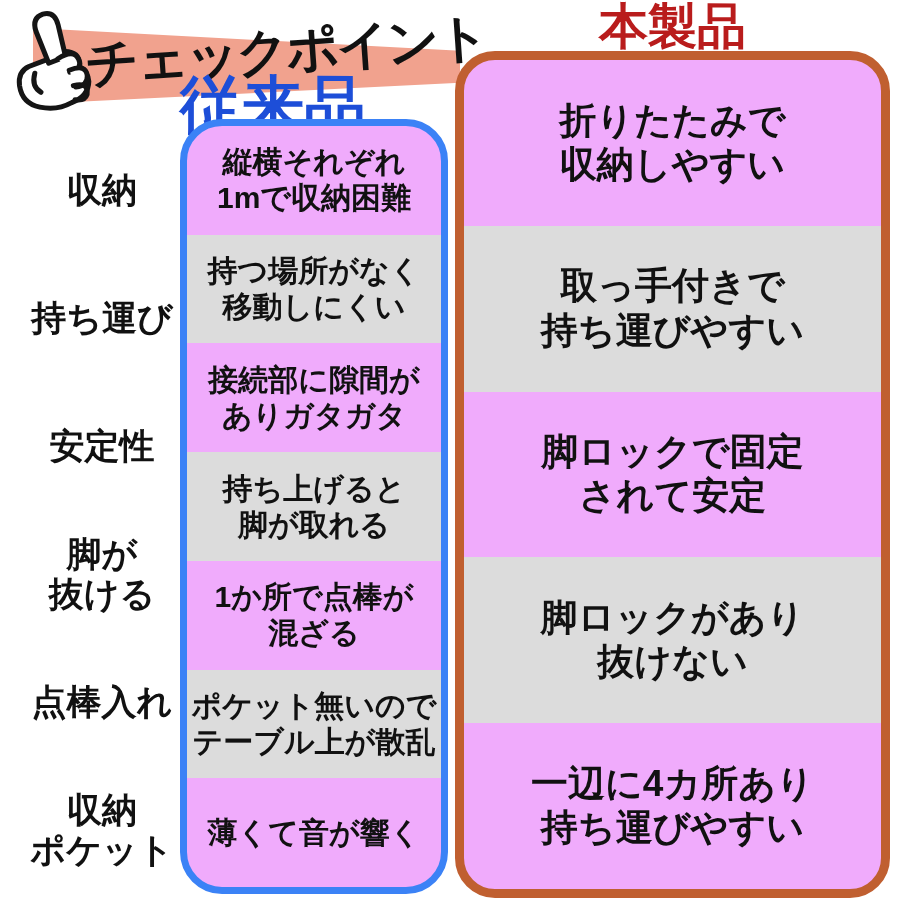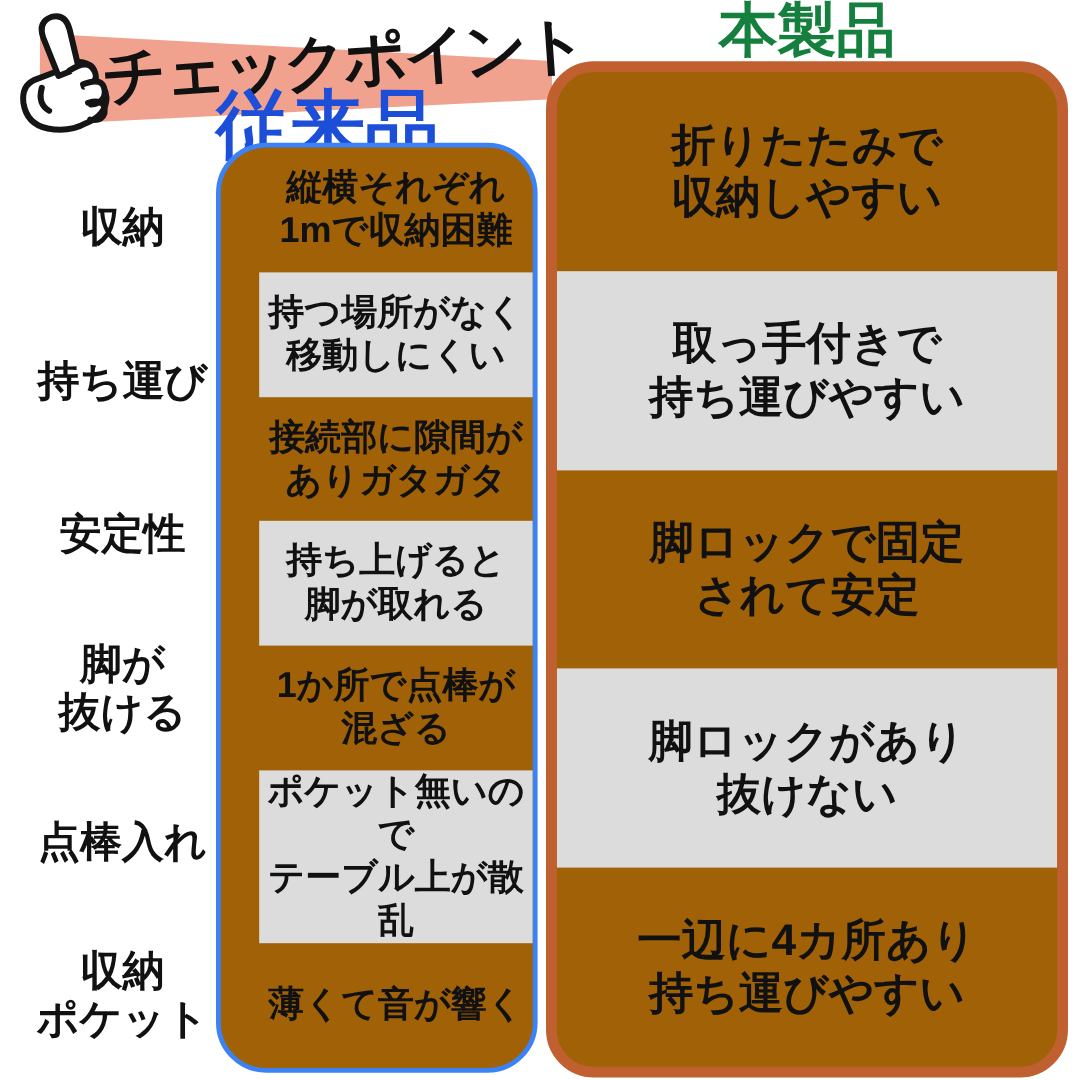--- a/index.html
+++ b/index.html
@@ -20,39 +20,39 @@
   }
   .hand{position:absolute;left:0;top:6px;width:120px;height:122px;}
   .hand svg{width:100%;height:100%;}
   
   .legacy-header{
     position:absolute;left:180px;top:72px;width:268px;
     font-size:62px;color:#1d4ed8;line-height:1.05;
   }
   .product-header{
     position:absolute;left:455px;top:0px;width:435px;
-    text-align:center;font-size:49px;color:#15803d;line-height:1.1;
+    text-align:center;font-size:49px;color:#b91c1c;line-height:1.1;font-family:Liberation Serif, serif;
   }
   
   .categories{
     position:absolute;left:0;top:126px;width:180px;height:768px;
     display:flex;flex-direction:column;padding-left:12px;
   }
   .cat{
     flex:1;display:flex;align-items:center;justify-content:center;
     text-align:center;font-size:35px;line-height:1.15;white-space:pre-line;
   }
   
   .panel{
     position:absolute;display:flex;flex-direction:column;
-    background:#a16207;overflow:hidden;box-sizing:border-box;
+    background:#f0abfc;overflow:hidden;box-sizing:border-box;
   }
   .legacy-panel{
     left:180px;top:119px;width:268px;height:775px;
-    border:4px solid #3b82f6;border-radius:42px;padding-left:32px;
+    border:7px solid #3b82f6;border-radius:42px;
   }
   .product-panel{
     left:455px;top:51px;width:435px;height:847px;
     border:9px solid #C05F30;border-radius:40px;
   }
   .cell{
     flex:1;display:flex;align-items:center;justify-content:center;
     text-align:center;white-space:pre-line;line-height:1.2;color:#111;
   }
   .cell:nth-child(even){background:#DCDCDC;}

